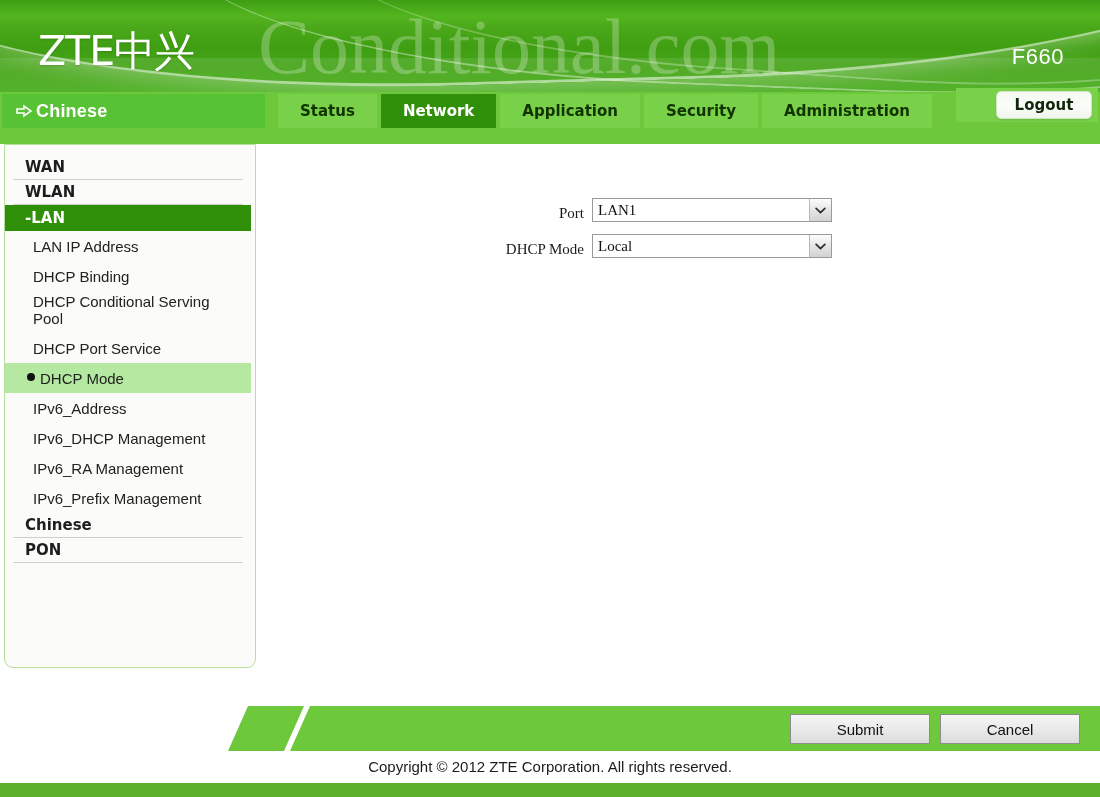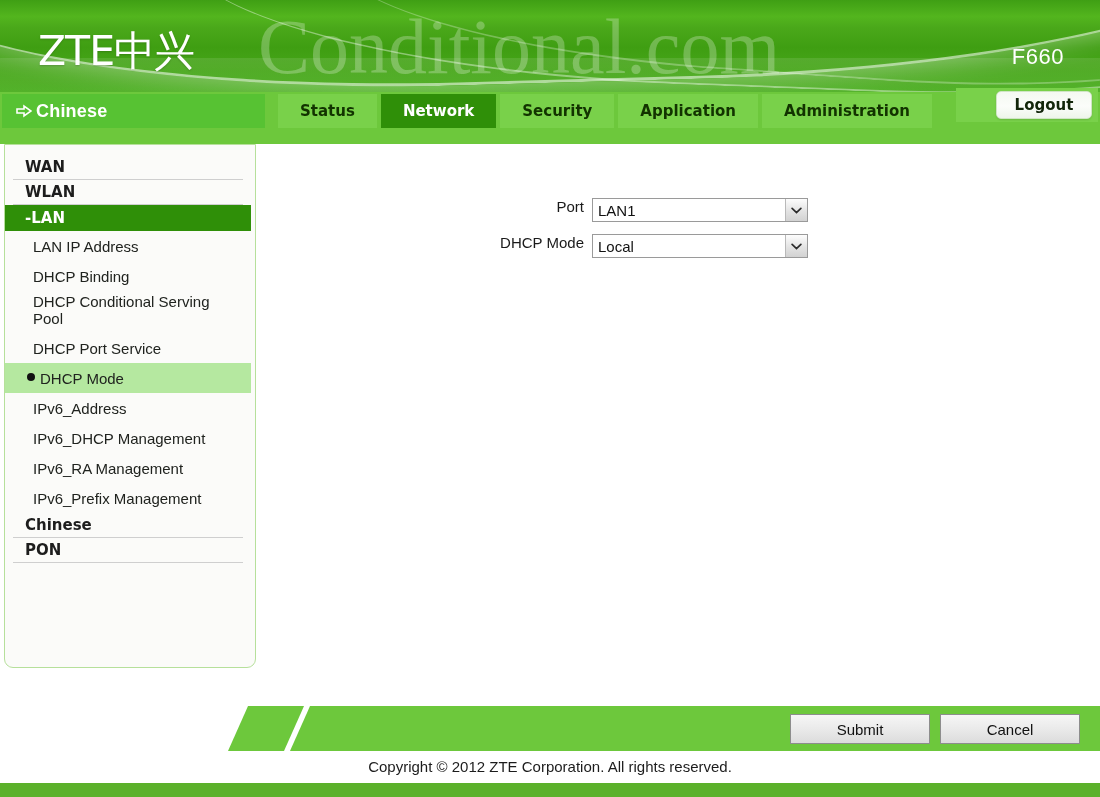--- a/index.html
+++ b/index.html
@@ -257,31 +257,32 @@
   .content {
     position: absolute;
     left: 258px; top: 144px;
     width: 838px;
     height: 554px;
     background: #ffffff;
   }
   .form-row {
     position: absolute;
     display: flex;
-    align-items: flex-start;
+    align-items: flex-end;
+    font-family: Liberation Serif, serif;
   }
   .form-row .lbl {
     width: 140px;
     text-align: right;
     padding-right: 8px;
     font-size: 15px;
     color: #1a1a1a;
   }
   .sel {
-    width: 216px;
+    width: 240px;
     height: 24px;
     border: 1px solid #9a9a9a;
     background: #ffffff;
     display: flex;
     align-items: stretch;
     font-size: 15px;
     cursor: pointer;
   }
   .sel .val {
     flex: 1;
@@ -380,22 +381,22 @@
       <svg viewBox="0 0 16 14" width="16" height="14" aria-hidden="true">
         <path d="M1 5 H8 V2 L15 7 L8 12 V9 H1 Z" fill="none" stroke="#ffffff" stroke-width="1.6"></path>
       </svg>
     </span>
     <span class="lang-label">Chinese</span>
   </div>
 
   <div class="tabs">
     <div class="tab">Status</div>
     <div class="tab active">Network</div>
+    <div class="tab">Application</div>
     <div class="tab">Security</div>
-    <div class="tab">Application</div>
     <div class="tab">Administration</div>
   </div>
 
   <div class="logout-cell">
     <div class="logout-btn">Logout</div>
   </div>
 
   <div class="sidebar">
     <div class="side-head">WAN</div>
     <div class="side-head">WLAN</div>

